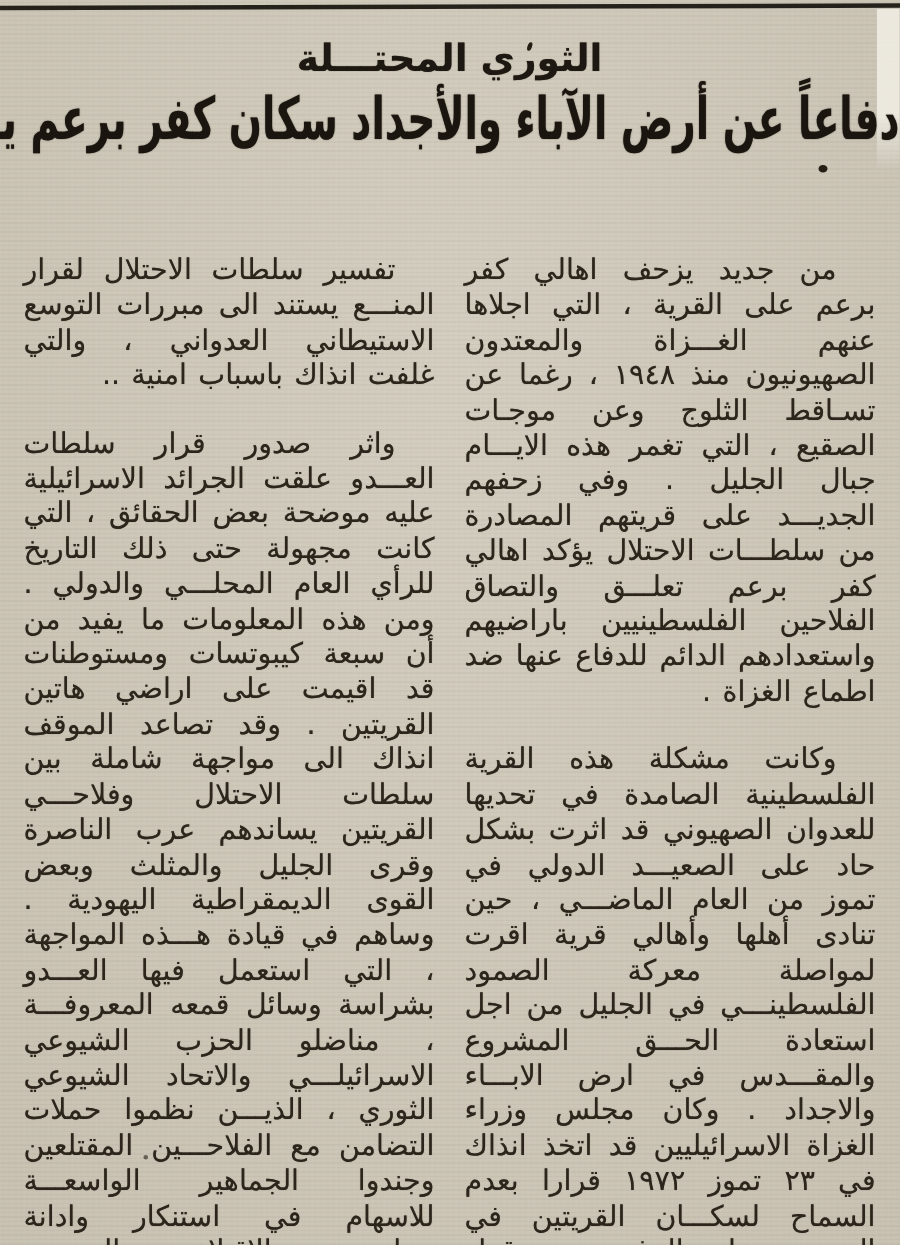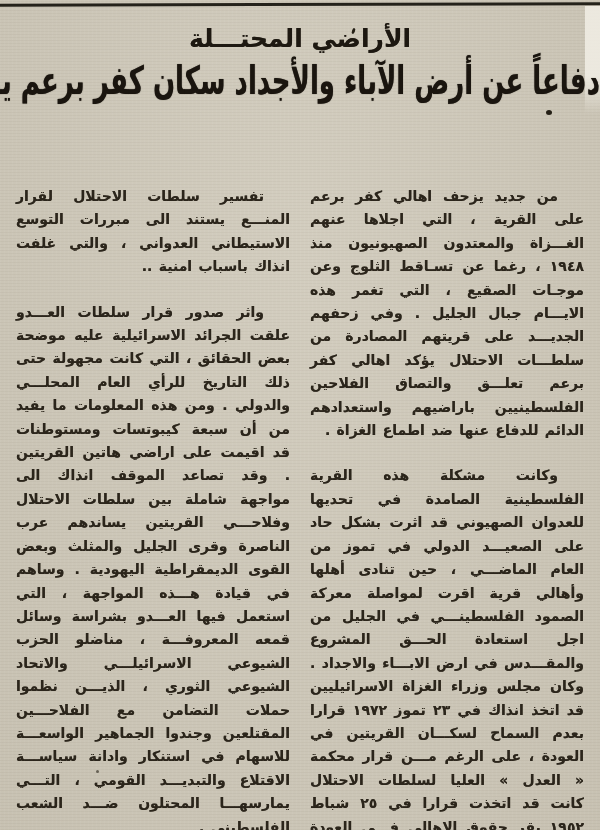--- a/index.html
+++ b/index.html
@@ -45,43 +45,43 @@
     white-space:nowrap;
     transform:scaleY(1.5);transform-origin:50% 30%;
     text-shadow:0 0 .7px rgba(26,21,15,.75);
   }
   .columns{
     display:flex;gap:20px;
     padding:0 16px;margin-top:26px;
   }
   .col{flex:1 1 0;min-width:0;}
   .col p{
-    margin:16px 0 22px 0;
-    font-size:14px;font-weight:bold;
+    margin:0 0 22px 0;
+    font-size:19px;font-weight:normal;
     line-height:23.4px;
     text-align:justify;
     text-indent:26px;
     word-spacing:1.5px;
     color:#2b251b;
     text-shadow:0 0 .5px rgba(43,37,27,.65);
   }
   .col p:last-child{margin-bottom:0;}
 </style>
 </head>
 <body>
 
 <div class="page">
 
   <div class="scan-border-top"></div>
   <div class="scan-edge-highlight"></div>
   <div class="speck s1"></div>
   <div class="speck s2"></div>
   <div class="speck s3"></div>
 
-  <div class="kicker">الأراضي المحتـــلة</div>
+  <div class="kicker">الثوري المحتـــلة</div>
 
   <div class="headline">دفاعاً عن أرض الآباء والأجداد سكان كفر برعم يواصلون نضالهم</div>
 
   <div class="columns">
 
     <div class="col">
       <p>من جديد يزحف اهالي كفر برعم على القرية ، التي اجلاها عنهم الغـــزاة والمعتدون الصهيونيون منذ ١٩٤٨ ، رغما عن تسـاقط الثلوج وعن موجـات الصقيع ، التي تغمر هذه الايـــام جبال الجليل . وفي زحفهم الجديـــد على قريتهم المصادرة من سلطـــات الاحتلال يؤكد اهالي كفر برعم تعلـــق والتصاق الفلاحين الفلسطينيين باراضيهم واستعدادهم الدائم للدفاع عنها ضد اطماع الغزاة .</p>
       <p>وكانت مشكلة هذه القرية الفلسطينية الصامدة في تحديها للعدوان الصهيوني قد اثرت بشكل حاد على الصعيـــد الدولي في تموز من العام الماضـــي ، حين تنادى أهلها وأهالي قرية اقرت لمواصلة معركة الصمود الفلسطينـــي في الجليل من اجل استعادة الحـــق المشروع والمقـــدس في ارض الابـــاء والاجداد . وكان مجلس وزراء الغزاة الاسرائيليين قد اتخذ انذاك في ٢٣ تموز ١٩٧٢ قرارا بعدم السماح لسكـــان القريتين في العودة ، على الرغم مـــن قرار محكمة « العدل » العليا لسلطات الاحتلال كانت قد اتخذت قرارا في ٢٥ شباط ١٩٥٢ يقر حقوق الاهالي فـــي العودة الى بيوتهم واراضيهم . وكان</p>
     </div>
 

